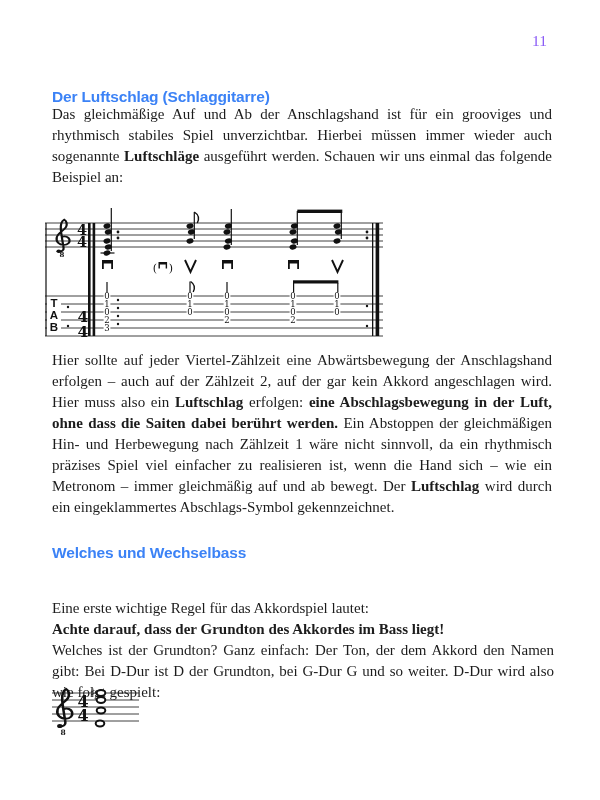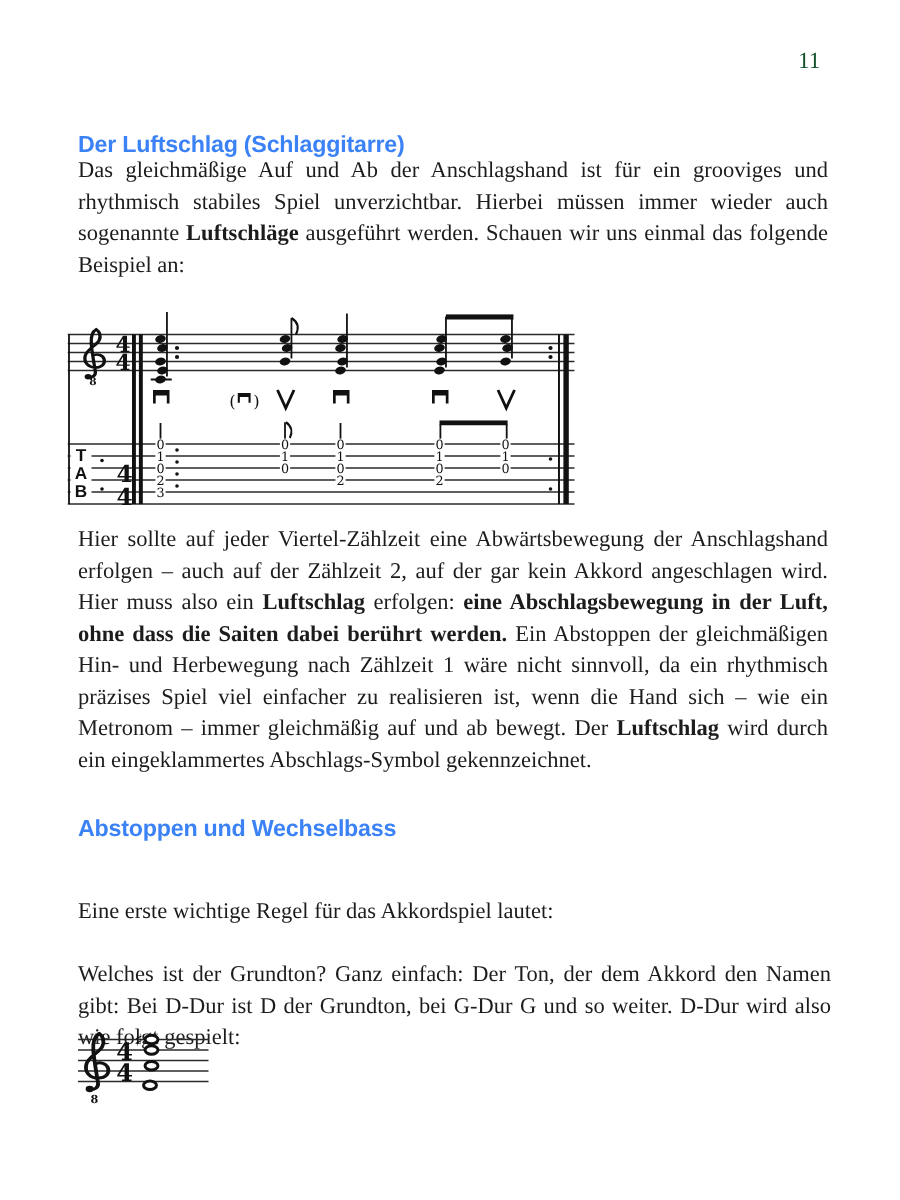--- a/index.html
+++ b/index.html
@@ -1,19 +1,19 @@
 <!DOCTYPE html>
 <html><head>
 <meta charset="utf-8">
 <style>
   html,body{margin:0;padding:0;background:#e8e8e8;}
   .page{position:relative;width:600px;height:800px;background:#ffffff;overflow:hidden;
         font-family:"Liberation Serif",serif;color:#1a1a1a;}
   .page-number{position:absolute;top:32px;left:505px;width:42px;text-align:right;
-        font-size:15.5px;color:#14532d;}
+        font-size:15.5px;color:#8b5cf6;}
   h1,h2{position:absolute;left:52px;margin:0;font-family:"Liberation Sans",sans-serif;
         font-weight:700;font-size:15.5px;letter-spacing:-0.15px;color:#3b82f6;}
   h1{top:88px;}
   h2{top:544px;}
   .body{position:absolute;left:52px;width:500px;margin:0;text-align:justify;
         font-size:15px;line-height:21px;color:#1c1c1c;hyphens:manual;}
   #para1{top:104px;}
   #para2{top:350px;}
   #para3{top:582px;width:502px;margin-top:16px;}
   .b{font-weight:bold;}
@@ -229,23 +229,23 @@
         <circle cx="322" cy="35" r="1.4" fill="#111"></circle>
       <circle cx="322" cy="103" r="1.2" fill="#111"></circle>
         <circle cx="322" cy="123" r="1.2" fill="#111"></circle>
       <rect class="bar" x="327" y="20" width="1.3" height="113"></rect>
       <rect class="bar" x="330.6" y="20" width="3.6" height="113"></rect>
     </g>
   </svg>
 
   <p class="body" id="para2"><span>Hier sollte auf jeder Viertel-Zählzeit eine Abwärtsbewegung der Anschlags­hand erfolgen – auch auf der Zählzeit 2, auf der gar kein Akkord angeschla­gen wird. Hier muss also ein </span><span class="b">Luftschlag</span><span> erfolgen: </span><span class="b">eine Abschlagsbewegung in der Luft, ohne dass die Saiten dabei berührt werden.</span><span> Ein Abstoppen der gleichmäßigen Hin- und Herbewegung nach Zählzeit 1 wäre nicht sinnvoll, da ein rhythmisch präzises Spiel viel einfacher zu realisieren ist, wenn die Hand sich – wie ein Metronom – immer gleichmäßig auf und ab bewegt. Der </span><span class="b">Luftschlag</span><span> wird durch ein eingeklammertes Abschlags-Symbol gekennzeichnet.</span></p>
 
-  <h2>Abstoppen und Wechselbass</h2>
-
-  <p class="body" id="para3"><span>Eine erste wichtige Regel für das Akkordspiel lautet:</span><br><br><span>Welches ist der Grundton? Ganz einfach: Der Ton, der dem Akkord den Namen gibt: Bei D-Dur ist D der Grundton, bei G-Dur G und so weiter. D-Dur wird also wie folgt gespielt:</span></p>
+  <h2>Welches und Wechselbass</h2>
+
+  <p class="body" id="para3"><span>Eine erste wichtige Regel für das Akkordspiel lautet:</span><br><span class="b">Achte darauf, dass der Grundton des Akkordes im Bass liegt!</span><br><span>Welches ist der Grundton? Ganz einfach: Der Ton, der dem Akkord den Namen gibt: Bei D-Dur ist D der Grundton, bei G-Dur G und so weiter. D-Dur wird also wie folgt gespielt:</span></p>
 
   <svg id="music2" class="music" width="95" height="58" viewBox="0 0 95 58">
     <g>
       <line class="ln" x1="2" y1="8" x2="89" y2="8"></line>
       <line class="ln" x1="2" y1="15" x2="89" y2="15"></line>
       <line class="ln" x1="2" y1="22" x2="89" y2="22"></line>
       <line class="ln" x1="2" y1="29" x2="89" y2="29"></line>
       <line class="ln" x1="2" y1="36" x2="89" y2="36"></line>
     </g>
     <g transform="translate(2,8) scale(1.5,1.17)">

